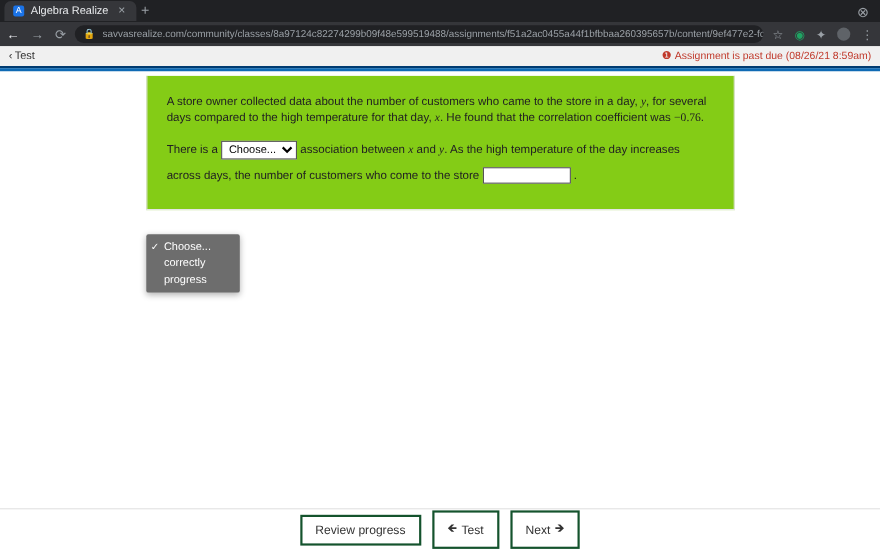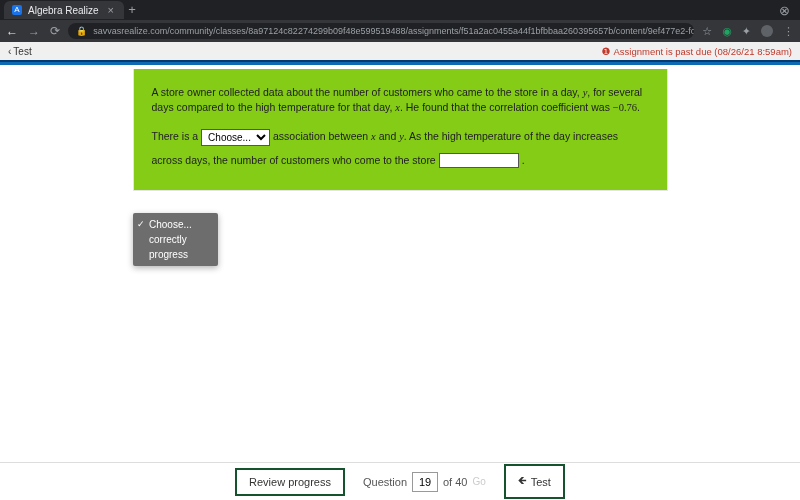--- a/index.html
+++ b/index.html
@@ -165,23 +165,21 @@
     <div class="opt selected">Choose...</div>
     <div class="opt">correctly</div>
     <div class="opt">progress</div>
   </div>
 </div>
 
 <div class="footer">
   <button class="btn">
     <span>Review progress</span>
   </button>
-  <div class="q-indicator">
-    <span>Question</span>
-    <input type="text" value="19" style="">
-    <span>of 40</span>
-    <span class="go-link">Go</span>
-  </div>
   <button class="btn">
     <span>🡸</span>
     <span>Test</span>
   </button>
+  <button class="btn">
+    <span>Next</span>
+    <span>🡺</span>
+  </button>
 </div>
 
 </body></html>

